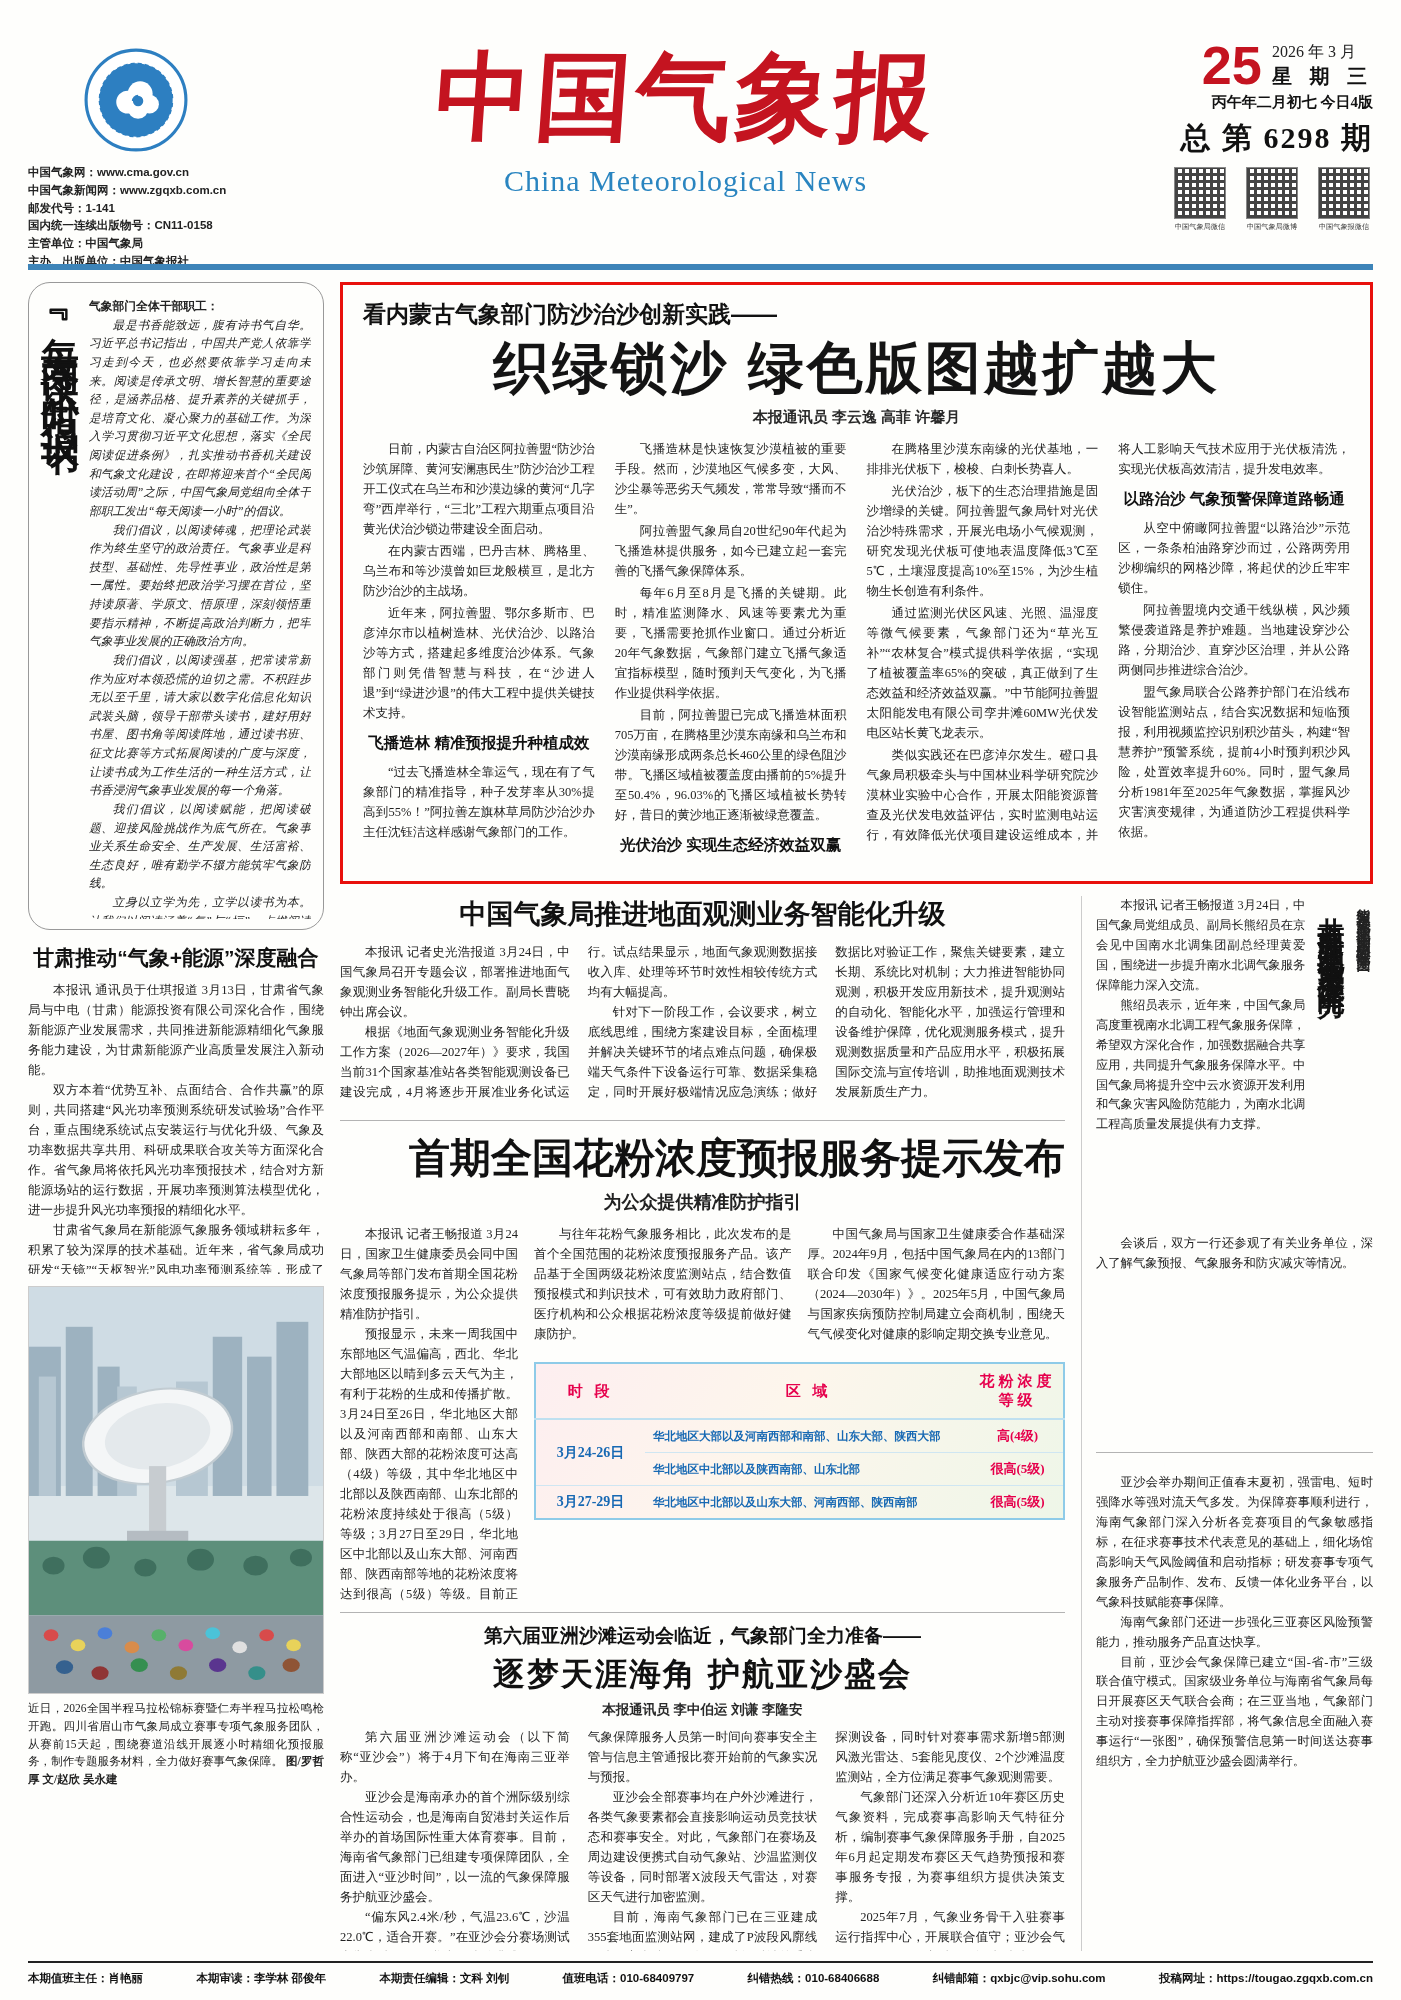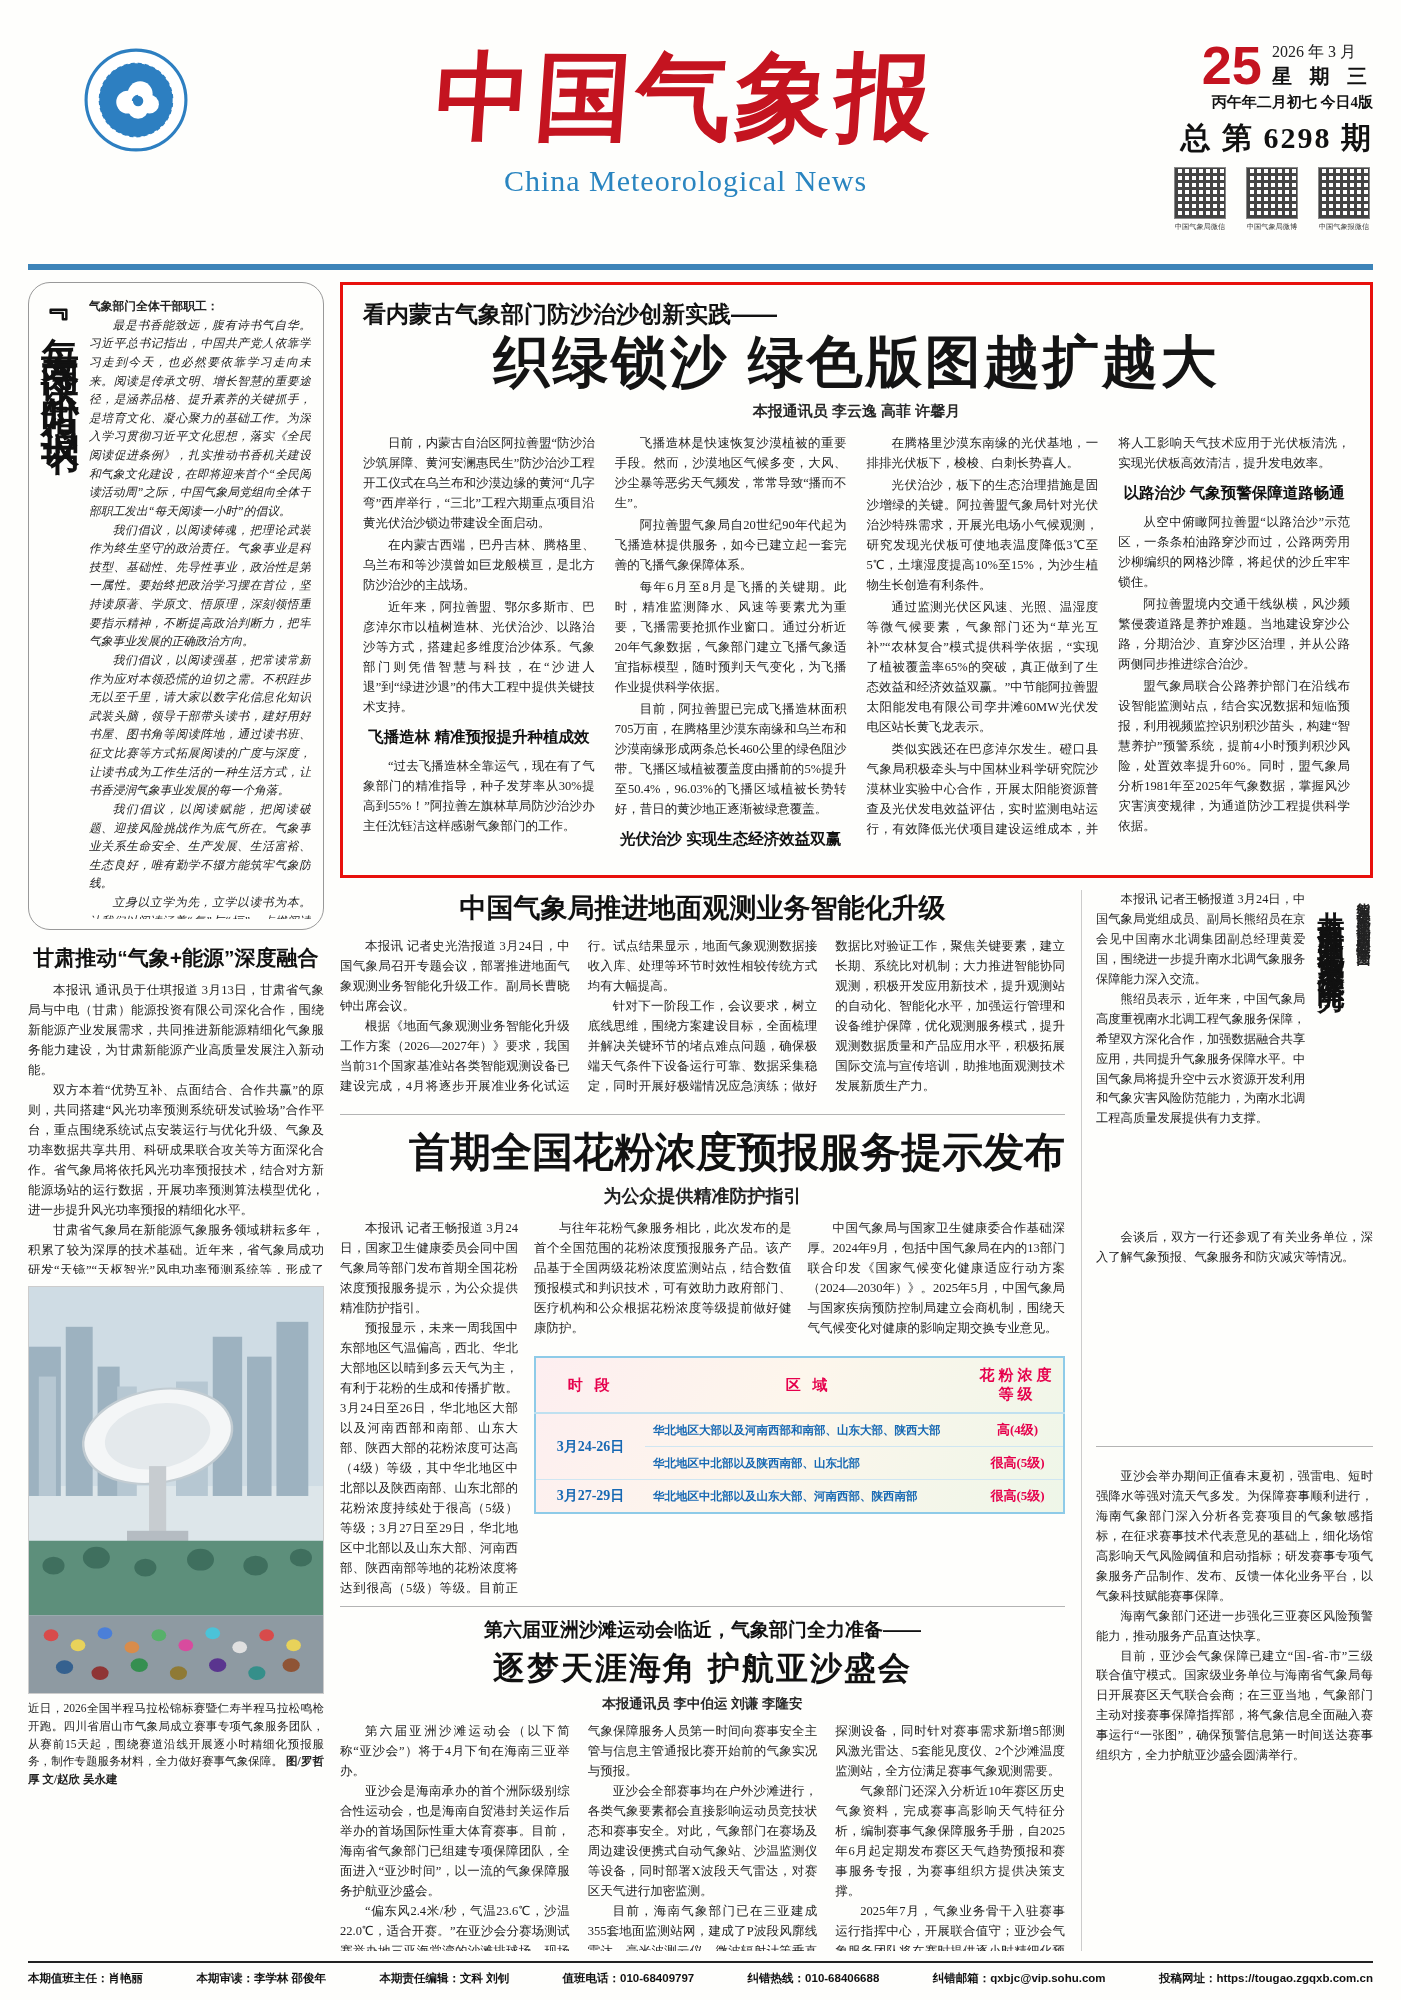--- a/index.html
+++ b/index.html
@@ -49,21 +49,21 @@
   
   .gansu { margin-top:14px; height:330px; overflow:hidden; }
   .gansu h2 { font-family:"Liberation Sans",sans-serif; font-size:21px; font-weight:900; text-align:center; margin-bottom:8px; color:#111; }
   
   .photo-wrap { margin-top:12px; overflow:hidden; }
   .photo-svg { width:100%; height:408px; display:block; border:1px solid #ccc; }
   .photo-cap { font-size:11.5px; line-height:1.55; text-align:justify; margin-top:6px; color:#222; }
   .photo-credit { font-weight:bold; }
   
   .lead-box { border:3px solid #e8100c; padding:14px 20px 10px 20px; }
-  .lead-kicker { font-family:"Liberation Sans",sans-serif; font-size:23px; font-weight:900; color:#111; }
+  .lead-kicker { font-family:"Liberation Sans",sans-serif; font-size:23px; font-weight:900; color:#111; margin-bottom:6px; }
   .lead-head { font-family:"Liberation Sans",sans-serif; font-size:56px; font-weight:900; text-align:center; letter-spacing:3px; color:#141414; line-height:1.15; }
   .lead-byline { text-align:center; font-family:"Liberation Sans",sans-serif; font-size:15px; font-weight:bold; margin:8px 0 12px 0; }
   .lead-body { column-count:4; column-gap:20px; height:432px; overflow:hidden; }
   .lead-body p { margin-bottom:2px; }
   .subhead { font-family:"Liberation Sans",sans-serif; font-size:15.5px; font-weight:900; text-align:center; margin:10px 0 8px 0; color:#111; break-inside:avoid; }
   
   .lower { flex:1; display:grid; grid-template-columns:1fr 292px; gap:16px; margin-top:12px; overflow:hidden; }
   .midcol { display:flex; flex-direction:column; overflow:hidden; }
   .divider { border-top:1px solid #b3b3b3; margin:10px 0; }
   .obs h2 { font-family:"Liberation Sans",sans-serif; font-size:27px; font-weight:900; text-align:center; margin-bottom:10px; color:#111; }
@@ -110,20 +110,28 @@
         <circle cx="50" cy="50" r="36" fill="none" stroke="#fff" stroke-width="1.5" stroke-dasharray="3 4"></circle>
         <g fill="#fff">
           <circle cx="42" cy="52" r="11"></circle>
             <circle cx="54" cy="44" r="12"></circle>
             <circle cx="63" cy="54" r="9"></circle>
             <circle cx="52" cy="58" r="10"></circle>
         </g>
         <circle cx="52" cy="51" r="6" fill="#2d7fc1"></circle>
         <path d="M52 45 a6 6 0 1 1 -6 6" fill="none" stroke="#fff" stroke-width="2"></path>
       </svg>
+      <div class="info-lines">
+        <div>中国气象网：www.cma.gov.cn</div>
+        <div>中国气象新闻网：www.zgqxb.com.cn</div>
+        <div>邮发代号：1-141</div>
+        <div>国内统一连续出版物号：CN11-0158</div>
+        <div>主管单位：中国气象局</div>
+        <div>主办、出版单位：中国气象报社</div>
+      </div>
     </div>
     <div class="mast">
       <div class="mast-cn">中国气象报</div>
       <div class="mast-en">China Meteorological News</div>
     </div>
     <div class="hdr-right">
       <div class="date-row">
         <span class="date-day">25</span>
         <span class="date-col">
           <div class="date-ym">2026 年 3 月</div>

